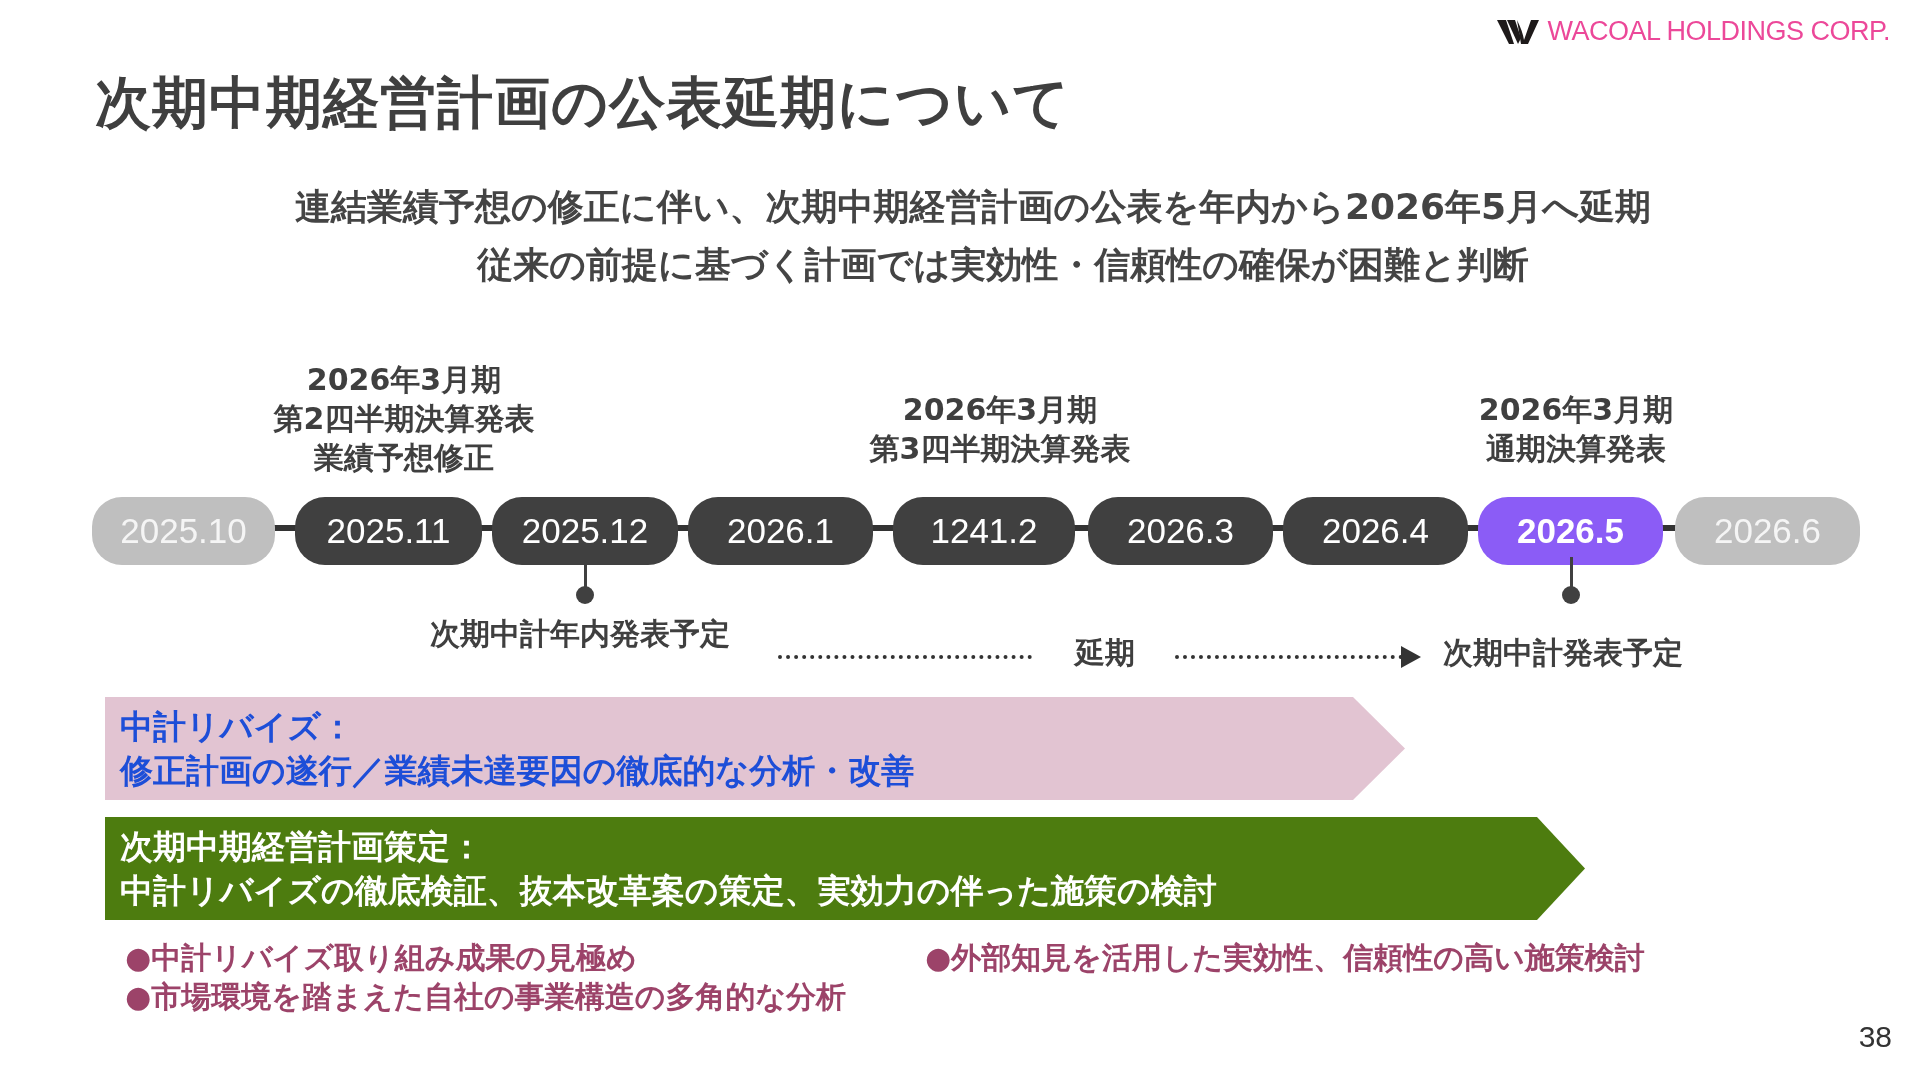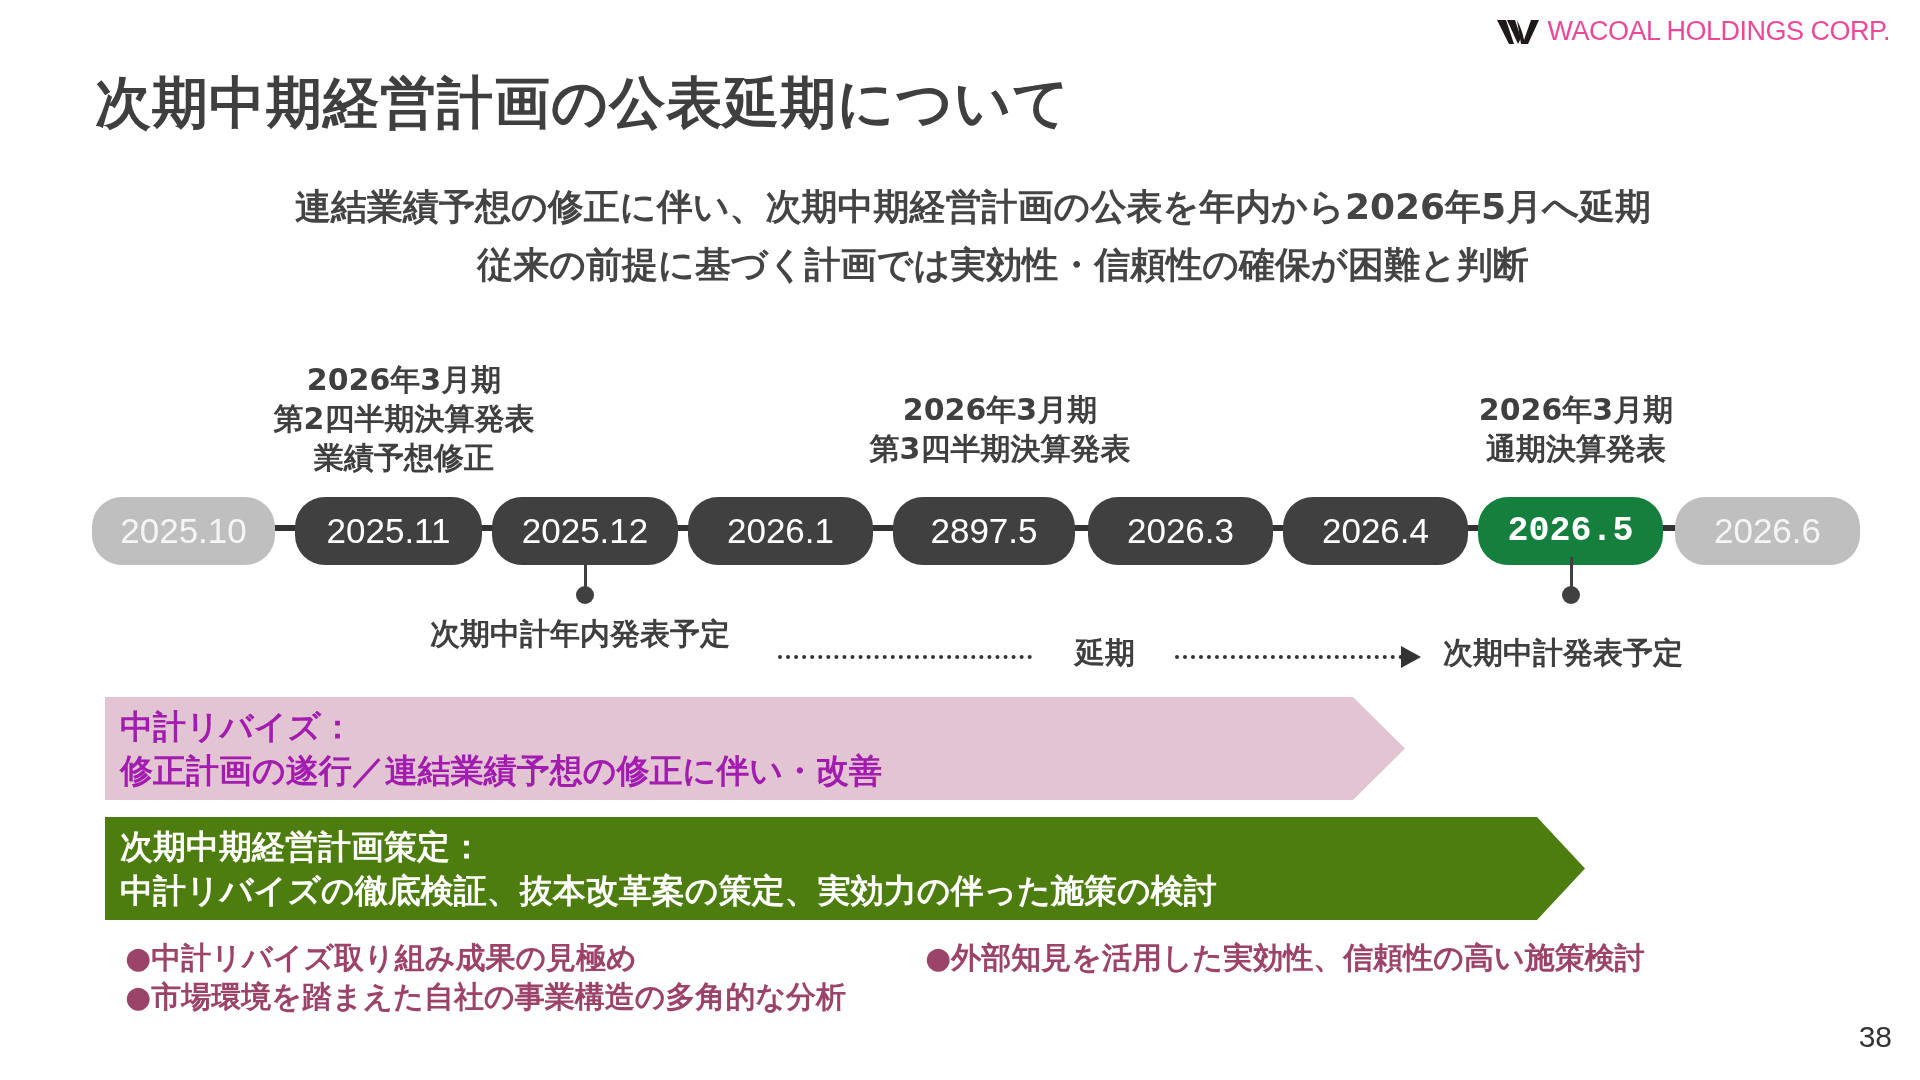--- a/index.html
+++ b/index.html
@@ -10,29 +10,29 @@
   .logo-mark { width:42px; height:28px; }
   .logo-text { font-family:"Liberation Sans",sans-serif; font-size:27px; letter-spacing:-0.5px; color:#ec4899; }
   .title { left:95px; top:66px; font-size:56px; font-weight:bold; color:#3f3f3f; letter-spacing:1px; }
   .subtitle { left:0; width:1920px; text-align:center; font-size:36px; font-weight:bold; color:#444;padding-left:13px; }
   .ann { text-align:center; font-size:30px; font-weight:bold; color:#3f3f3f; line-height:39px; }
   .line-h { height:6px; background:#333; top:525px; }
   .pill { top:497px; height:68px; border-radius:30px; display:flex; align-items:center; justify-content:center;
           font-family:"Liberation Sans",sans-serif; font-size:35px; color:#ffffff; }
   .pill.dark { background:#404040; }
   .pill.gray { background:#bfbfbf; color:#f5f5f5; }
-  .pill.accent { background:#15803d; font-weight:bold;font-family:Liberation Mono, monospace; }
+  .pill.accent { background:#8b5cf6; font-weight:bold; }
   .stem { width:3px; background:#404040; }
   .dot { width:18px; height:18px; border-radius:50%; background:#404040; }
   .lbl { font-size:30px; font-weight:bold; color:#3f3f3f; text-align:center; line-height:40px; }
   .dots { height:0; border-top:4px dotted #333; }
   .tri { width:0; height:0; border-top:11px solid transparent; border-bottom:11px solid transparent; border-left:20px solid #333; }
   .band { display:flex; flex-direction:column; justify-content:center; padding-left:15px; box-sizing:border-box;
           font-size:33px; font-weight:bold; line-height:44px; }
-  .band.light { background:#e2c4d2; color:#a21caf; clip-path:polygon(0 0, 1248px 0, 1300px 50%, 1248px 100%, 0 100%); }
+  .band.light { background:#e2c4d2; color:#1d4ed8; clip-path:polygon(0 0, 1248px 0, 1300px 50%, 1248px 100%, 0 100%); }
   .band.dark { background:#4d7c0f; color:#ffffff; clip-path:polygon(0 0, 1432px 0, 1480px 50%, 1432px 100%, 0 100%); }
   .bullet { font-size:30px; font-weight:bold; color:#9c4369; line-height:39px; white-space:nowrap; }
   .pagenum { right:28px; top:1020px; font-family:"Liberation Sans",sans-serif; font-size:30px; color:#333; }
 </style>
 </head>
 <body>
 
 <div class="abs logo">
   <svg class="logo-mark" viewBox="0 0 42 28">
     <path d="M0 2 L9 2 L17 26 L12 26 Z" fill="#1e1a1a"></path>
@@ -60,21 +60,21 @@
   <div>2026年3月期</div>
   <div>通期決算発表</div>
 </div>
 
 <div class="abs line-h" style="left:200px; width:1560px;"></div>
 
 <div class="abs pill gray" style="left:92px;   width:183px;">2025.10</div>
 <div class="abs pill dark" style="left:295px;  width:187px;">2025.11</div>
 <div class="abs pill dark" style="left:492px;  width:186px;">2025.12</div>
 <div class="abs pill dark" style="left:688px;  width:185px;">2026.1</div>
-<div class="abs pill dark" style="left:893px;  width:182px;">2897.5</div>
+<div class="abs pill dark" style="left:893px;  width:182px;">1241.2</div>
 <div class="abs pill dark" style="left:1088px; width:185px;">2026.3</div>
 <div class="abs pill dark" style="left:1283px; width:185px;">2026.4</div>
 <div class="abs pill accent" style="left:1478px; width:185px;">2026.5</div>
 <div class="abs pill gray" style="left:1675px; width:185px;">2026.6</div>
 
 <div class="abs stem" style="left:584px; top:557px; height:36px;"></div>
 <div class="abs dot" style="left:576px; top:586px;"></div>
 <div class="abs stem" style="left:1570px; top:557px; height:36px;"></div>
 <div class="abs dot" style="left:1562px; top:586px;"></div>
 
@@ -82,21 +82,21 @@
   <div>次期中計年内発表予定</div>
 </div>
 <div class="abs dots" style="left:778px; width:254px; top:655px;"></div>
 <div class="abs lbl" style="left:1060px; width:90px; top:633px;">延期</div>
 <div class="abs dots" style="left:1175px; width:228px; top:655px;"></div>
 <div class="abs tri" style="left:1401px; top:646px;"></div>
 <div class="abs lbl" style="left:1443px; top:633px; text-align:left;">次期中計発表予定</div>
 
 <div class="abs band light" style="left:105px; top:697px; width:1300px; height:103px;">
   <div>中計リバイズ：</div>
-  <div>修正計画の遂行／連結業績予想の修正に伴い・改善</div>
+  <div>修正計画の遂行／業績未達要因の徹底的な分析・改善</div>
 </div>
 <div class="abs band dark" style="left:105px; top:817px; width:1480px; height:103px;">
   <div>次期中期経営計画策定：</div>
   <div>中計リバイズの徹底検証、抜本改革案の策定、実効力の伴った施策の検討</div>
 </div>
 
 <div class="abs" style="left:125px; top:938px;">
   <div class="bullet">●中計リバイズ取り組み成果の見極め</div>
   <div class="bullet">●市場環境を踏まえた自社の事業構造の多角的な分析</div>
 </div>

